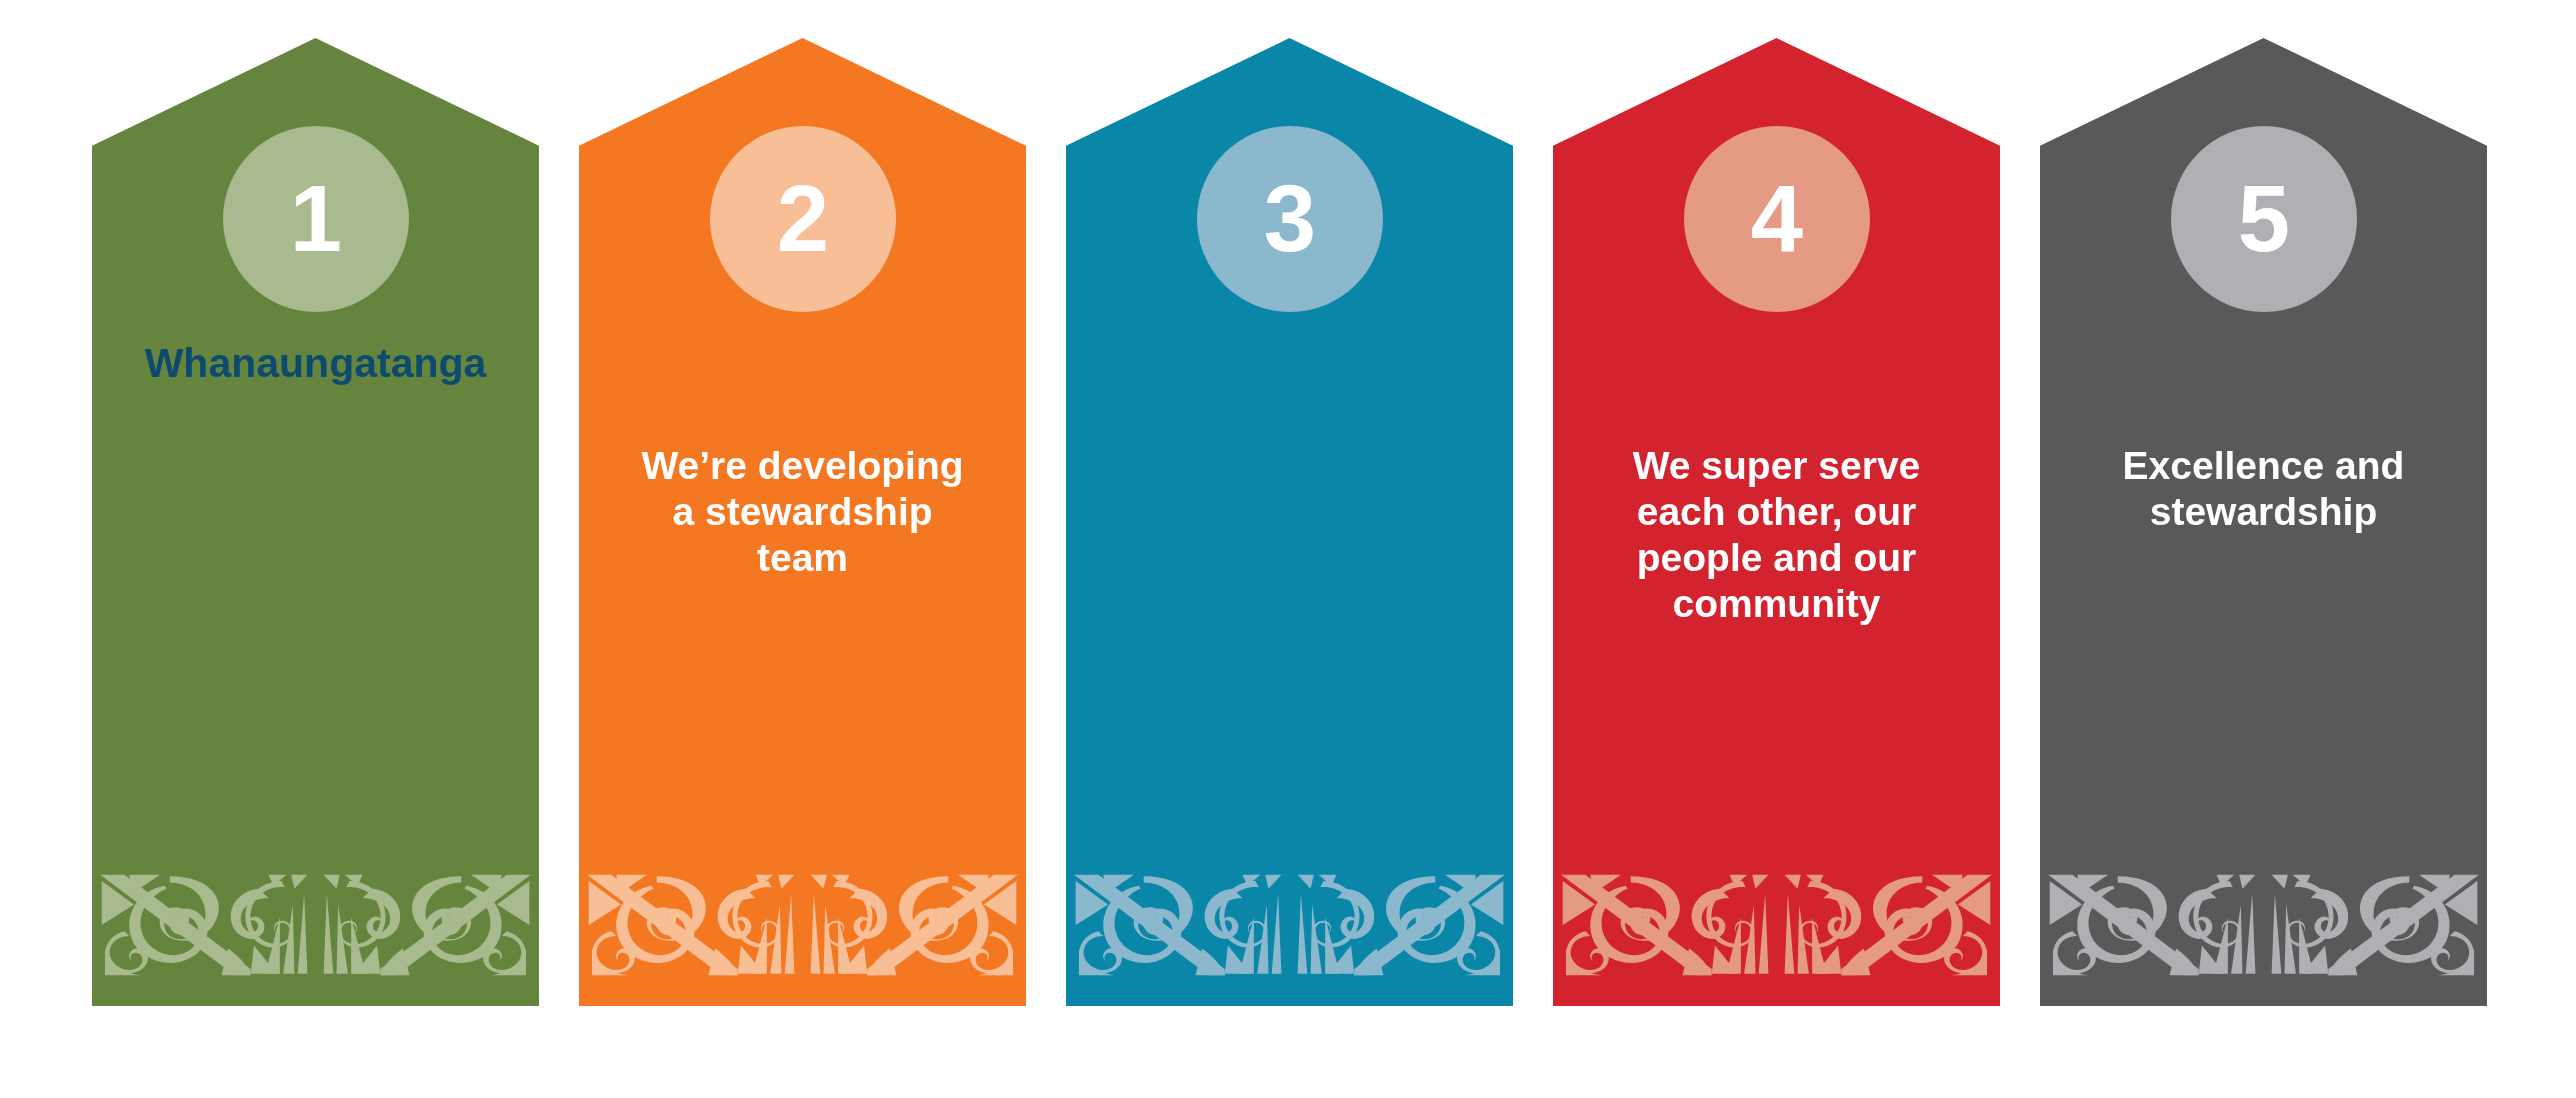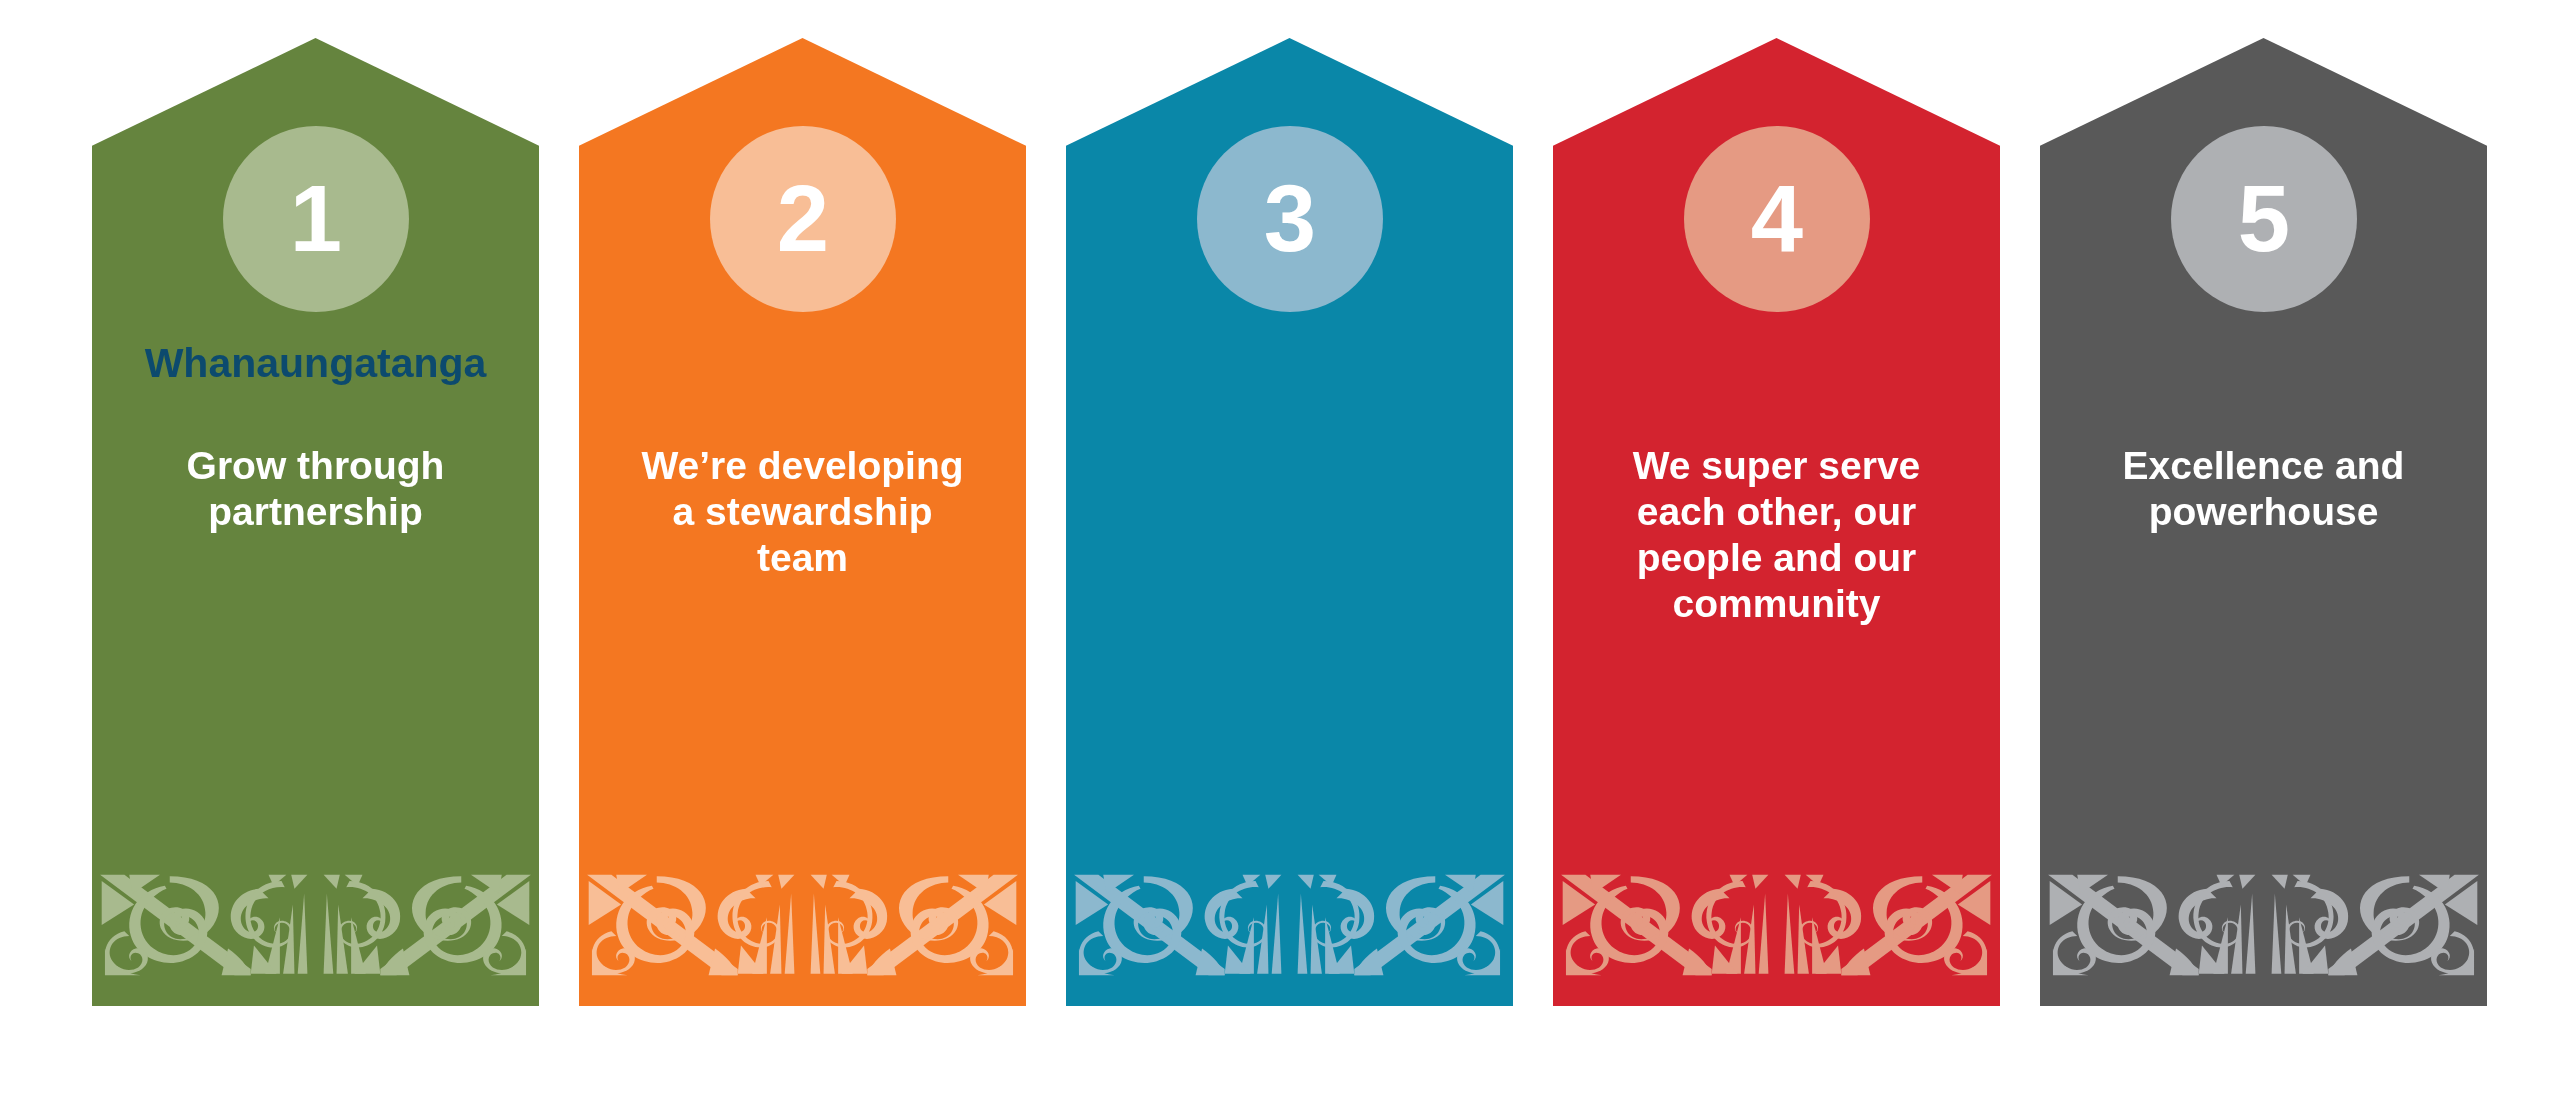--- a/index.html
+++ b/index.html
@@ -99,22 +99,20 @@
 <body>
 
 <div id="board">
     <div class="pillar" style="left: 92px;">
     <div class="pillar-shape" style="background:#65843E"></div>
     <div class="pillar-content">
       <div class="badge" style="background:#A8BA8E">
         <span class="badge-num">1</span>
       </div>
       <div class="title">Whanaungatanga</div>
-      <div class="tagline">Grow through
-partnership</div>
       <div class="kowhaiwhai">
         <svg viewBox="0 0 552 140" preserveAspectRatio="none" aria-hidden="true">
     <g>
   <g fill="#A8BA8E">
 
     <path d="M10 6 L40 6 L196 126 L196 134 L176 134 Z"></path>
 
     <path d="M12 14 L12 70 L52 44 Z"></path>
     <path d="M46 6 L84 6 L50 30 Z"></path>
 
@@ -757,21 +755,21 @@
       </div>
     </div>
     </div>
     <div class="pillar" style="left: 2040px;">
     <div class="pillar-shape" style="background:#595959"></div>
     <div class="pillar-content">
       <div class="badge" style="background:#AEB0B3">
         <span class="badge-num">5</span>
       </div>
       <div class="tagline">Excellence and
-powerhouse</div>
+stewardship</div>
       <div class="kowhaiwhai">
         <svg viewBox="0 0 552 140" preserveAspectRatio="none" aria-hidden="true">
     <g>
   <g fill="#AEB0B3">
 
     <path d="M10 6 L40 6 L196 126 L196 134 L176 134 Z"></path>
 
     <path d="M12 14 L12 70 L52 44 Z"></path>
     <path d="M46 6 L84 6 L50 30 Z"></path>
 

